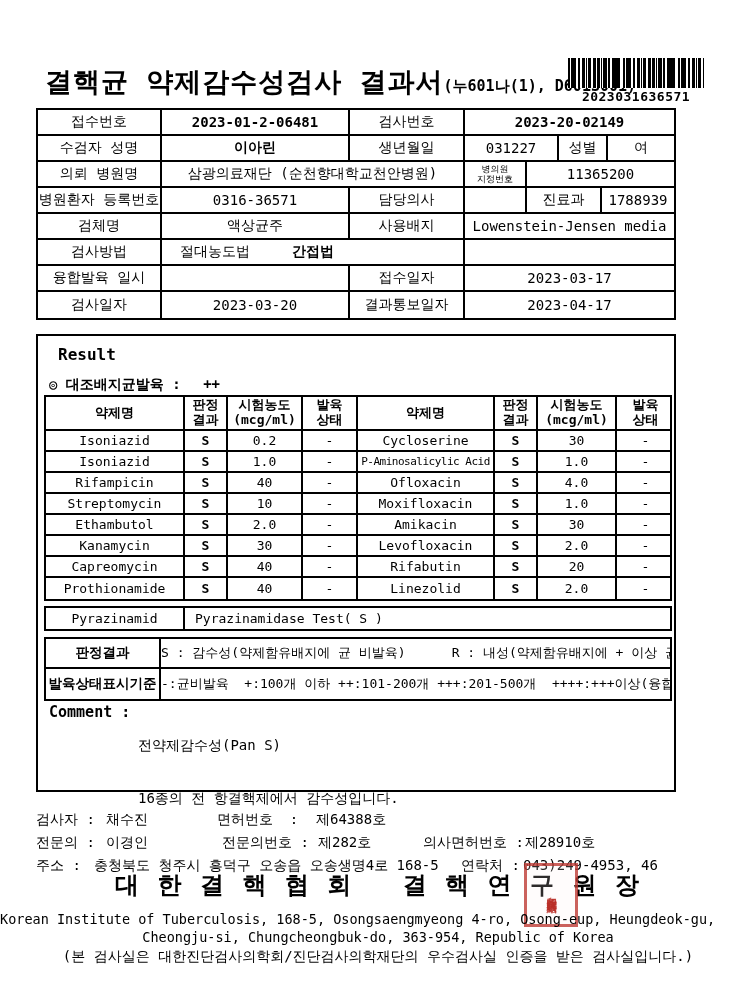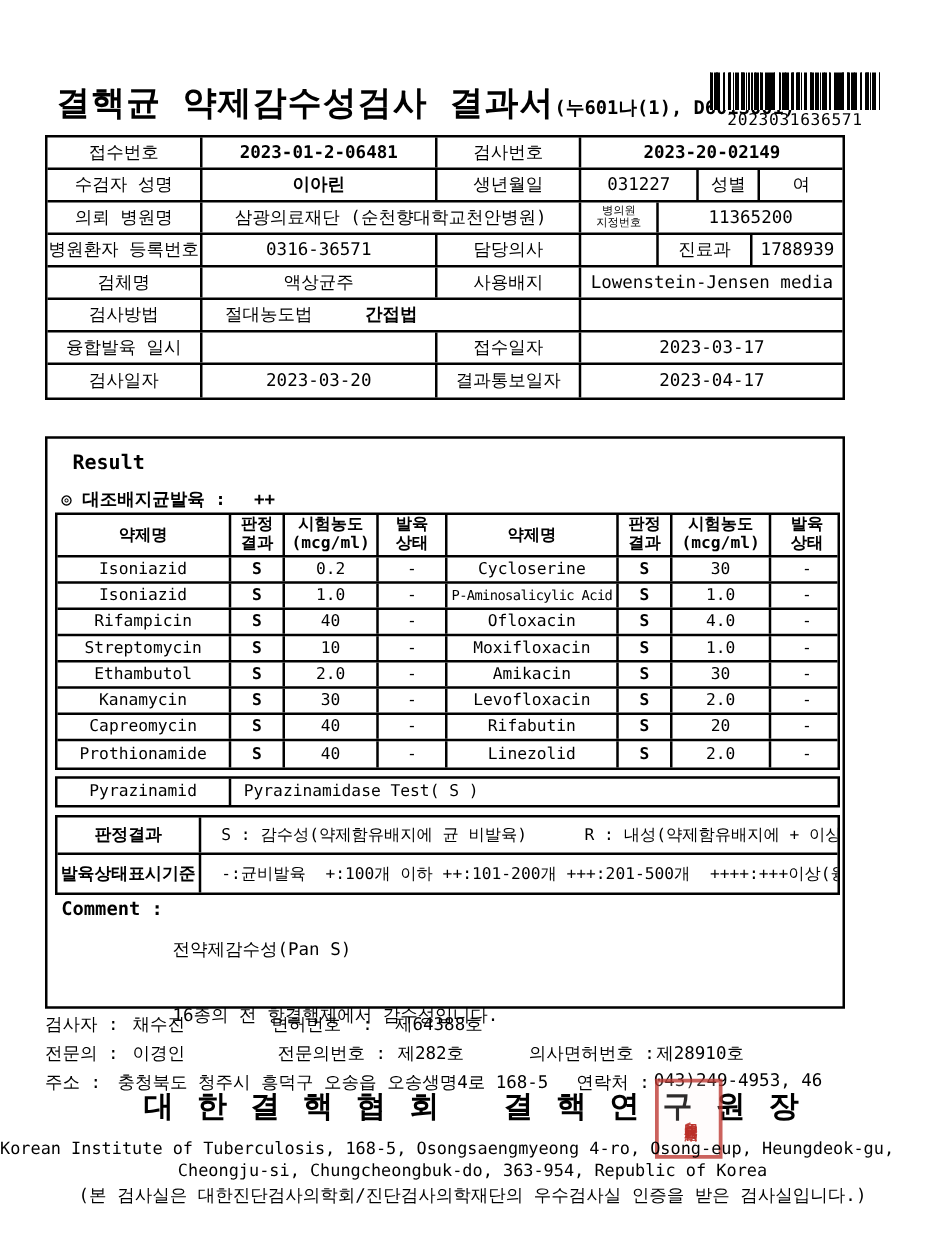--- a/index.html
+++ b/index.html
@@ -7,21 +7,21 @@
   .page {
     position:relative; width:756px; height:1001px; margin:0 auto;
     background:#ffffff; color:#000;
     font-family:"DejaVu Sans Mono","DejaVu Sans","Liberation Sans",sans-serif;
     overflow:hidden;
   }
 
   
   .doc-title { position:absolute; left:45px; top:64px; font-size:27px; font-weight:bold; letter-spacing:1px; white-space:nowrap; }
   .doc-title .suffix { font-size:15px; font-weight:bold; letter-spacing:0; }
-  .barcode-wrap { position:absolute; left:566px; top:58px; width:140px; text-align:center; }
+  .barcode-wrap { position:absolute; left:566px; top:58px; width:140px; text-align:center;font-weight:bold; }
   .barcode {
     width:136px; height:30px; margin:0 auto;
     background:
       repeating-linear-gradient(to right,#000 0 1px,#fff 1px 3px,#000 3px 6px,#fff 6px 7px,#000 7px 8px,#fff 8px 11px),
       repeating-linear-gradient(to right,#000 0 2px,#fff 2px 5px);
     background-blend-mode:multiply;
   }
   .barcode-num { font-size:13px; letter-spacing:0.5px; margin-top:1px; }
 
   
@@ -32,21 +32,21 @@
   .ic.lastc { border-right:none; }
   .ic.small2 { flex-direction:column; font-size:9px; line-height:1.15; }
   .ic.left { justify-content:flex-start; padding-left:18px; }
   .bold { font-weight:bold; }
   .w124{flex:0 0 124px}.w188{flex:0 0 188px}.w115{flex:0 0 115px}.w209{flex:0 0 209px}
   .w94{flex:0 0 94px}.w49{flex:0 0 49px}.w66{flex:0 0 66px}.w303{flex:0 0 303px}
   .w62{flex:0 0 62px}.w147{flex:0 0 147px}.w75{flex:0 0 75px}.w72{flex:0 0 72px}
   .gap40 { margin-left:42px;font-weight:bold; }
 
   
-  .result-box { position:absolute; left:36px; top:349px; width:640px; height:458px; border:2px solid #000; background:#fff; }
+  .result-box { position:absolute; left:36px; top:334px; width:640px; height:458px; border:2px solid #000; background:#fff; }
   .result-title { position:absolute; left:20px; top:9px; font-size:16px; font-weight:bold; }
   .control-line { position:absolute; left:11px; top:40px; font-size:14px; font-weight:bold; }
   .control-line .val { margin-left:14px; font-weight:bold; }
 
   .drug-table { position:absolute; left:6px; top:59px; width:628px; border:2px solid #000; }
   .trow { display:flex; height:21px; border-bottom:2px solid #000; }
   .trow:last-child { border-bottom:none; }
   .trow.head { height:34px; font-weight:bold; }
   .tc { display:flex; align-items:center; justify-content:center; border-right:2px solid #000; font-size:13px; white-space:nowrap; overflow:hidden; }
   .tc.col2 { flex-direction:column; line-height:1.15; font-size:13px; }
@@ -56,21 +56,21 @@
   .tight { font-size:11px; letter-spacing:-0.5px; }
 
   .pyr-row { position:absolute; left:6px; top:270px; width:628px; height:25px; border:2px solid #000; display:flex; }
   .pyr-row .ic { font-size:13px; }
   .pyr-row .pvalue { justify-content:flex-start; padding-left:10px; }
 
   .legend-box { position:absolute; left:6px; top:301px; width:628px; border:2px solid #000; }
   .lrow { display:flex; height:30px; border-bottom:2px solid #000; }
   .lrow:last-child { border-bottom:none; }
   .lc-label { flex:0 0 115px; display:flex; align-items:center; justify-content:center; border-right:2px solid #000; font-size:13.5px; font-weight:bold; }
-  .lc-val { flex:1; display:flex; align-items:center; padding-left:16px; font-size:13px; white-space:pre; overflow:hidden; }
+  .lc-val { flex:1; display:flex; align-items:center; padding-left:0; font-size:13px; white-space:pre; overflow:hidden; }
   .lc-val .rpart { margin-left:46px; }
 
   .comment-line { position:absolute; left:11px; top:367px; font-size:15px; }
   .comment-label { font-weight:bold; font-size:15px; }
   .comment-body { position:absolute; left:100px; top:366px; font-size:14px; line-height:1.25; white-space:pre; }
 
   
   .fline { position:absolute; left:36px; width:690px; height:18px; font-size:14px; white-space:pre; }
   .fl1 { top:811px; } .fl2 { top:834px; } .fl3 { top:857px; }
   .seg { position:absolute; top:0; white-space:pre; }

